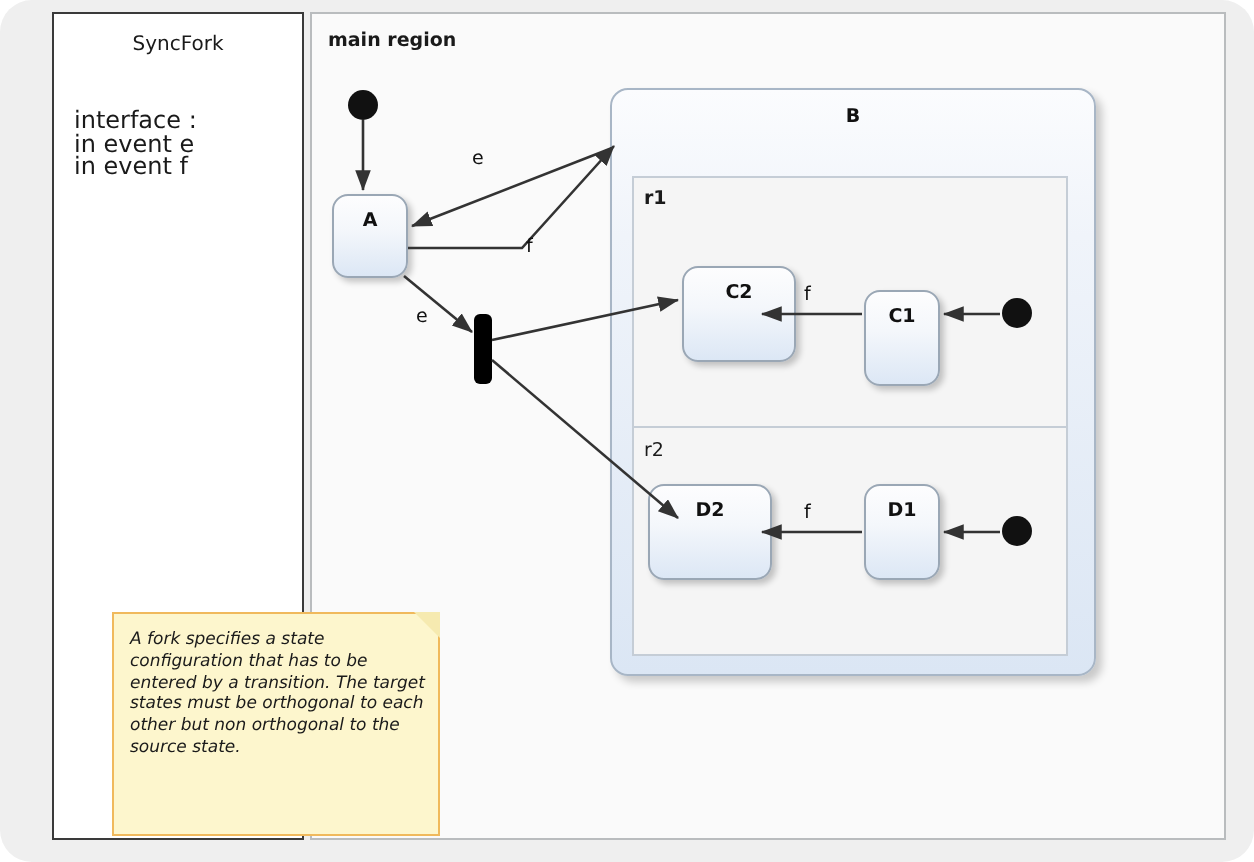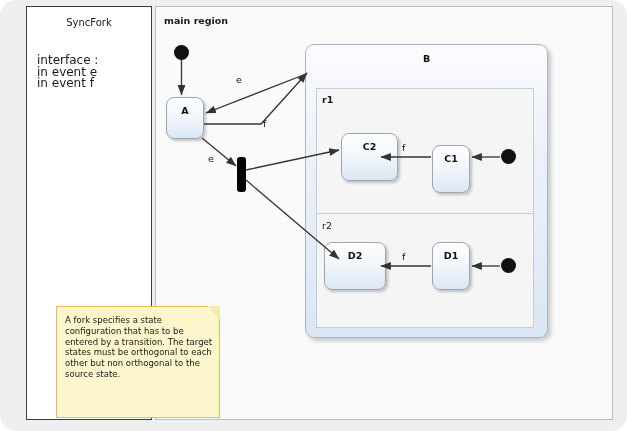--- a/index.html
+++ b/index.html
@@ -167,20 +167,21 @@
   }
   .note-text {
     position: absolute;
     left: 8px;
     top: 8px;
     width: 150px;
     font-size: 8.5px;
     line-height: 10.8px;
     color: #1a1a1a;
     white-space: pre-line;
+    font-style: italic;
   }
 </style>
 </head>
 <body>
 
 <div id="root">
 
   <div class="iface-panel">
     <div class="iface-title">SyncFork</div>
     <div class="iface-body">interface :

